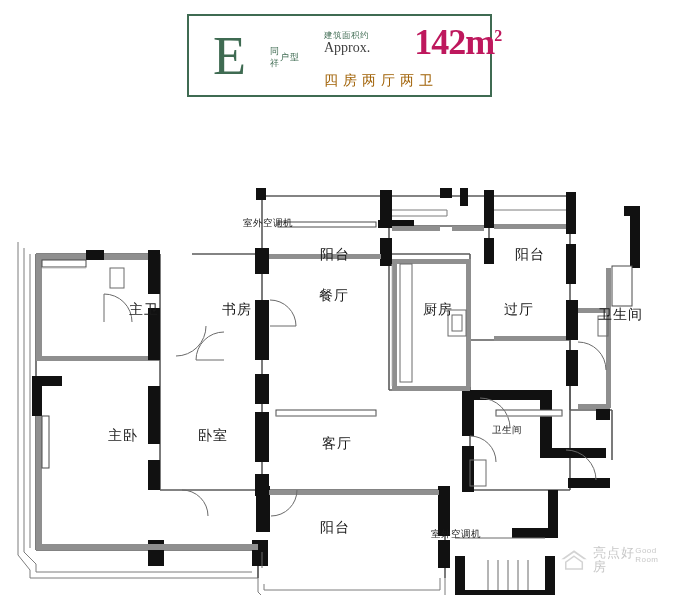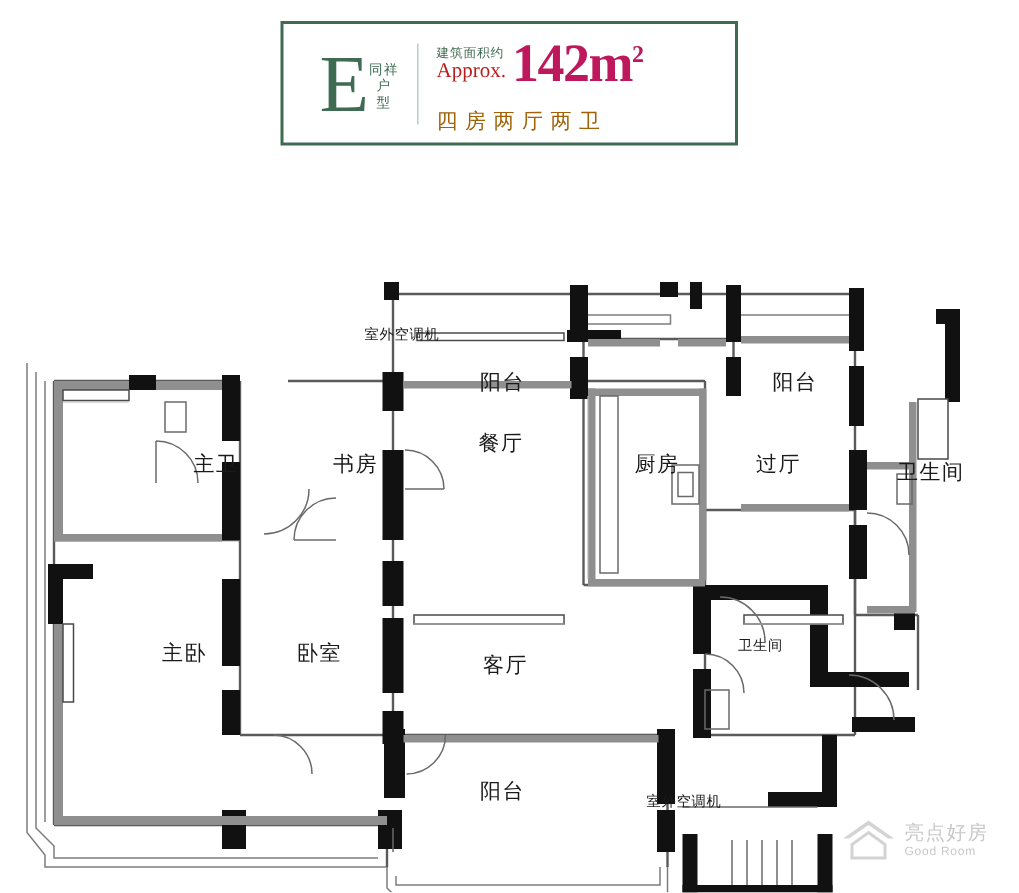--- a/index.html
+++ b/index.html
@@ -26,44 +26,44 @@
   }
   .badge-letter{
     font-family:"Liberation Serif", serif;
     font-size:54px;color:#3f6b52;
     line-height:1;
     margin-left:24px;
     font-weight:400;
     letter-spacing:0;
   }
   .badge-vert{
-    margin-left:0;
+    margin-left:24px;
     margin-top:4px;
-    display:flex;flex-direction:column;align-items:center;justify-content:center;
+    display:flex;align-items:center;
     font-size:9px;color:#3f6b52;
     line-height:1.25;
     letter-spacing:1px;
     height:56px;
   }
   .badge-sep{
     width:1px;height:54px;background:#b9cfc2;margin:0 12px 0 12px;
   }
   .badge-right{
     display:flex;flex-direction:column;justify-content:center;
     margin-top:2px;
   }
-  .badge-row1{display:flex;align-items:flex-end;}
+  .badge-row1{display:flex;align-items:flex-end;gap:40px;}
   .badge-approx{
     display:flex;flex-direction:column;align-items:flex-start;
     margin-right:4px;margin-bottom:4px;
   }
   .badge-approx .cn{font-size:8.5px;color:#3f6b52;letter-spacing:.5px;line-height:1.2;}
   .badge-approx .en{
     font-family:"Liberation Serif", serif;
-    font-size:14px;color:#b91c1c;line-height:1.1;font-style:normal;
+    font-size:14px;color:#404040;line-height:1.1;font-style:normal;
   }
   .badge-area{
     font-family:"Liberation Serif", serif;
     font-size:36px;font-weight:700;color:#be185d;line-height:1;
     letter-spacing:-1px;
   }
   .badge-area sup{font-size:16px;vertical-align:super;font-weight:700;}
   .badge-sub{
     font-size:14px;color:#a16207;letter-spacing:5px;margin-top:12px;
   }
@@ -83,21 +83,21 @@
   .room-label.small{font-size:9.5px;letter-spacing:.5px;}
 
   
   .wm{
     position:absolute;right:8px;bottom:12px;
     width:112px;height:46px;
     opacity:.55;
     display:flex;align-items:center;
   }
   .wm-text{
-    display:flex;flex-direction:column;justify-content:center;margin-left:4px;
+    display:flex;justify-content:center;margin-left:4px;
   }
   .wm-cn{font-size:13px;color:#9a9a9a;letter-spacing:1px;line-height:1.1;}
   .wm-en{font-size:8px;color:#9a9a9a;letter-spacing:.5px;}
 </style>
 </head>
 <body>
 
 <div id="stage">
 
   <div class="badge">

